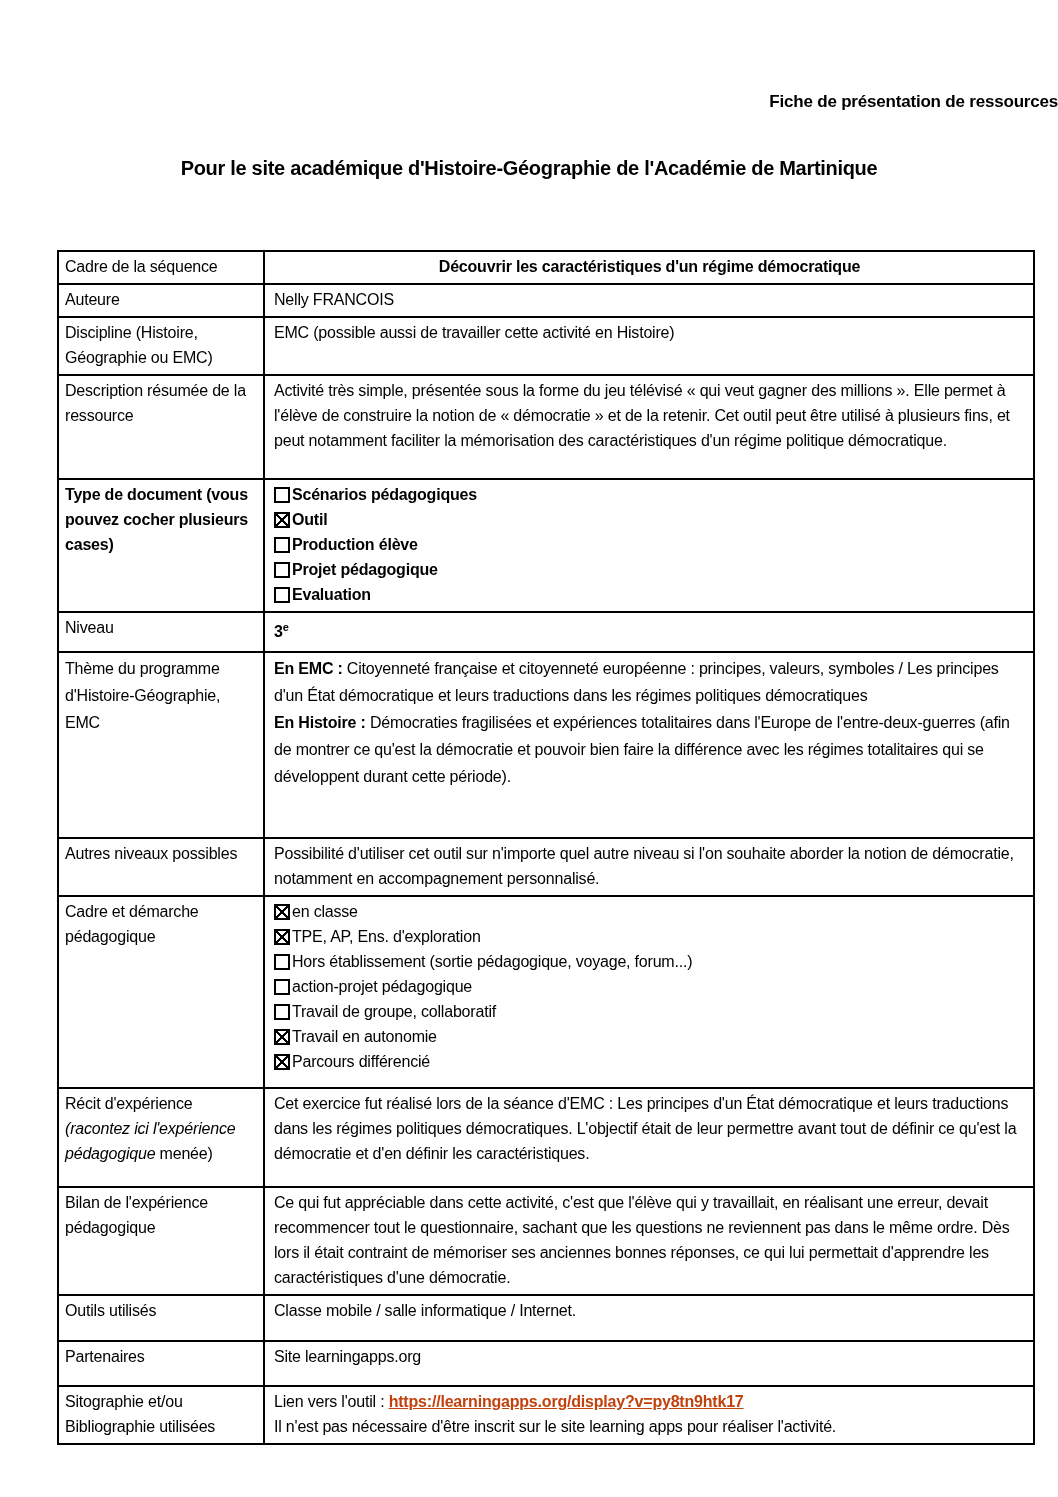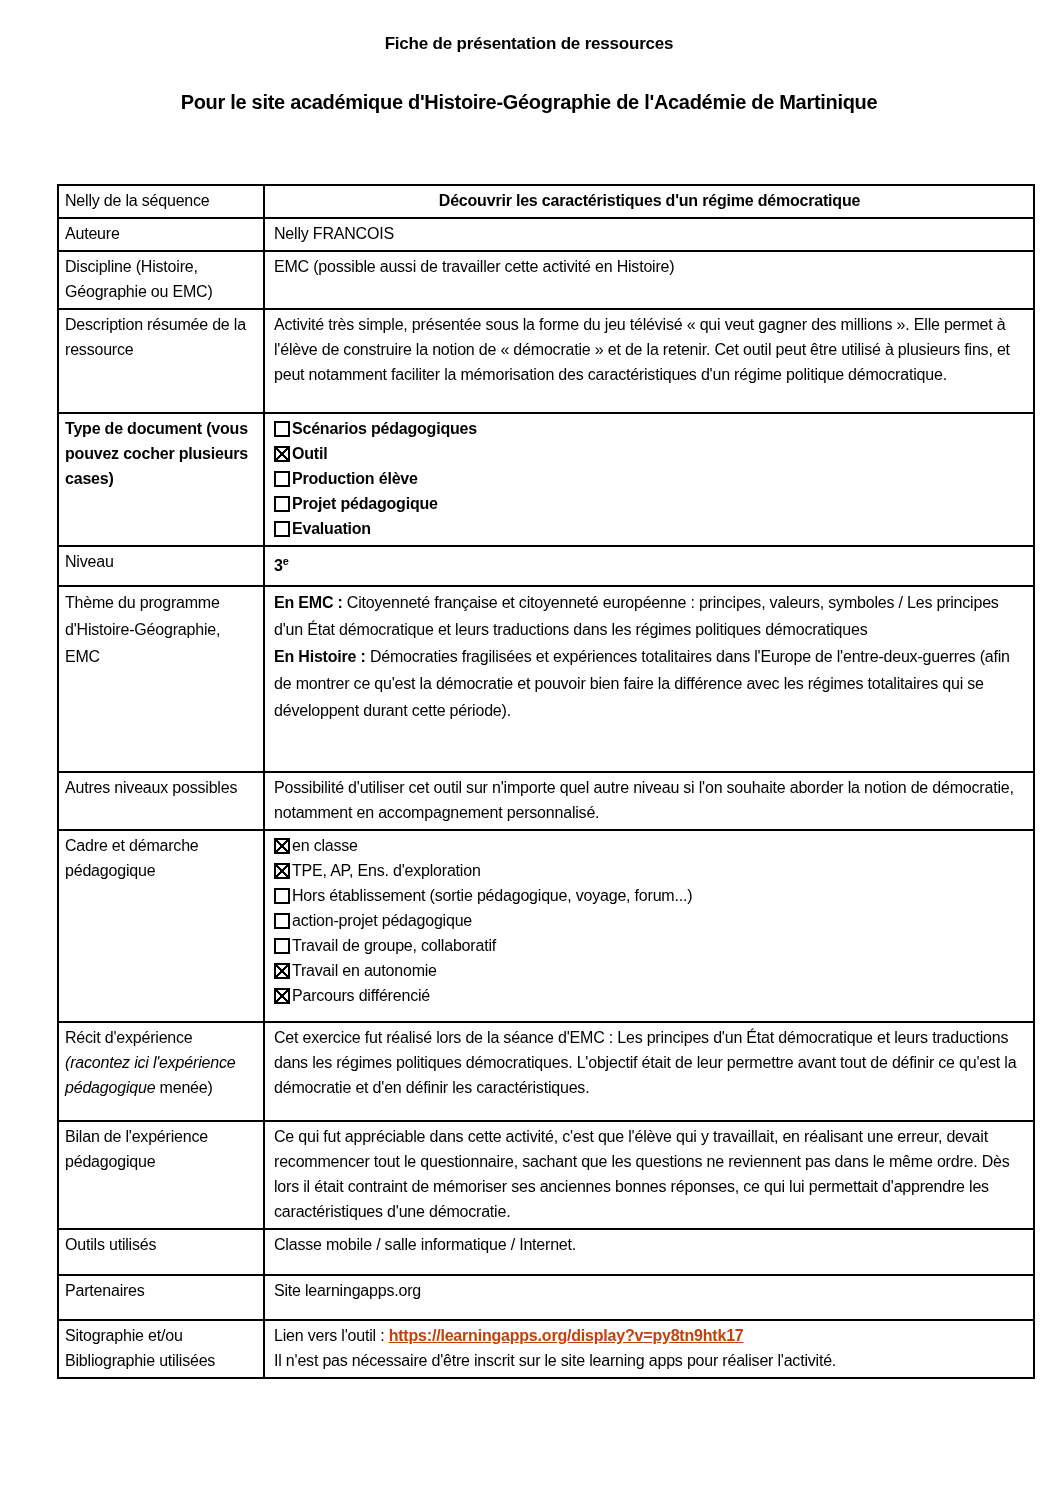--- a/index.html
+++ b/index.html
@@ -5,27 +5,27 @@
   * { box-sizing: border-box; }
   html, body {
     margin: 0; padding: 0;
     background: #ffffff;
     width: 1058px; height: 1497px;
     font-family: "Liberation Sans", sans-serif;
     color: #000;
   }
   .page { width: 1058px; height: 1497px; overflow: hidden; position: relative; }
   .doc-title {
-    margin: 0; padding-top: 34px;
-    text-align: center;
+    margin: 0; padding-top: 92px;
+    text-align: right;
     font-size: 17px; font-weight: bold;
     letter-spacing: -0.2px;
   }
   .doc-subtitle {
-    margin: 0; padding-top: 37px;
+    margin: 8px; padding-top: 37px;
     text-align: center;
     font-size: 20px; font-weight: bold;
     letter-spacing: -0.3px;
   }
   table.form {
     border-collapse: collapse;
     table-layout: fixed;
     margin: 70px 0 0 57px;
     width: 976px;
   }
@@ -84,21 +84,21 @@
 
 <div class="page">
 
   <p class="doc-title">Fiche de présentation de ressources</p>
   <p class="doc-subtitle">Pour le site académique d'Histoire-Géographie de l'Académie de Martinique</p>
 
   <table class="form">
 
     <tbody>
         <tr class="r-titre">
-      <td class="c1">Nelly de la séquence</td>
+      <td class="c1">Cadre de la séquence</td>
       <td class="c2 bold center">Découvrir les caractéristiques d'un régime démocratique</td>
     </tr>
 
     <tr class="r-auteure">
       <td class="c1">Auteure</td>
       <td class="c2">Nelly FRANCOIS</td>
     </tr>
 
     <tr class="r-discipline">
       <td class="c1">Discipline (Histoire, Géographie ou EMC)</td>

